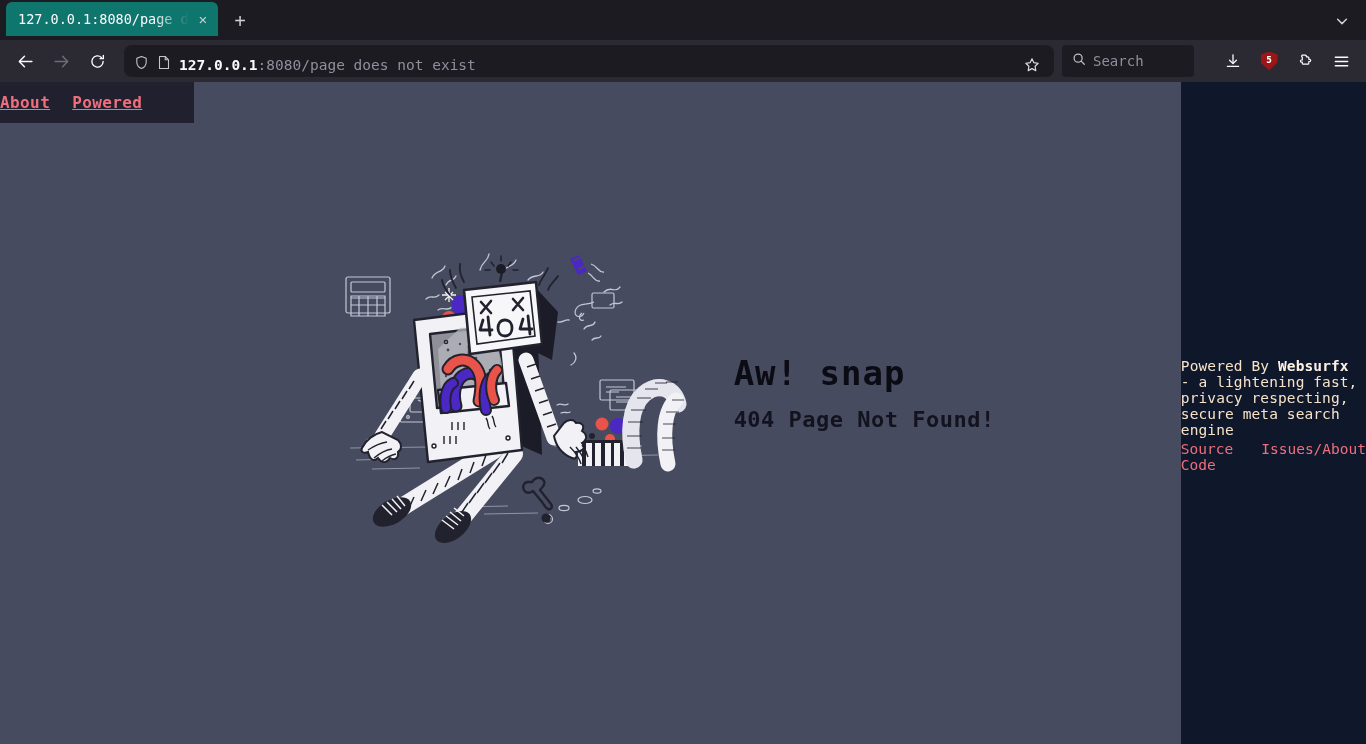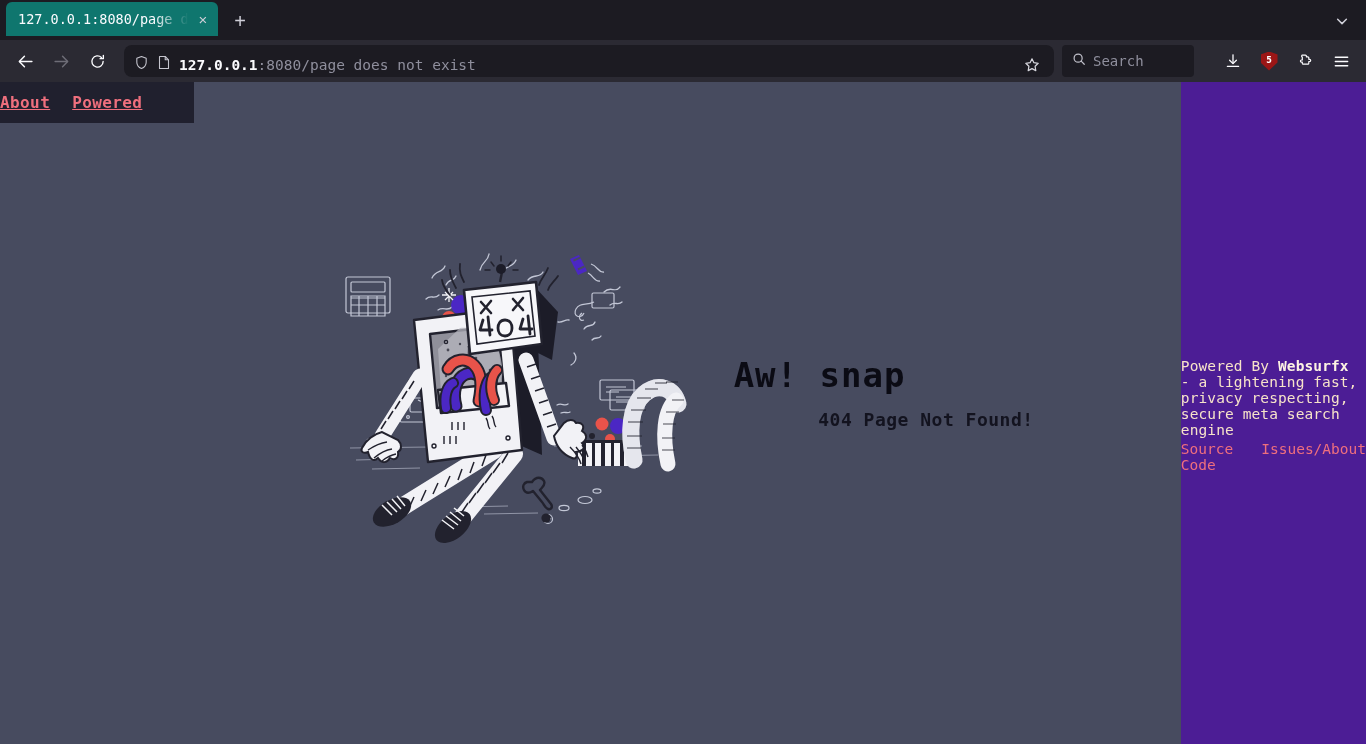--- a/index.html
+++ b/index.html
@@ -176,37 +176,36 @@
   .h-aw {
     font-family: "DejaVu Sans Mono", monospace;
     font-size: 34px;
     font-weight: bold;
     color: #0b0b14;
     letter-spacing: 1px;
     margin-bottom: 14px;
   }
   .h-404 {
     font-family: "DejaVu Sans Mono", monospace;
-    font-size: 18px;
+    font-size: 22px;
     font-weight: bold;
     color: #13131f;
     letter-spacing: .5px;
     margin-bottom: 16px;
-    text-align: right;
   }
   .goto {
     font-family: "DejaVu Sans Mono", monospace;
     font-size: 14.5px;
     color: #15151f;
   }
   .goto a { color: #ef6f7d; text-decoration: none; }
 
   .page-footer {
     flex: 0 0 68px;
-    background: #4c1d95;
+    background: #0f172a;
     display: flex;
     flex-direction: column;
     align-items: center;
     justify-content: center;
     gap: 3px;
     padding-top: 4px;
   }
   .foot-line {
     font-family: "DejaVu Sans Mono", monospace;
     font-size: 14.5px;

